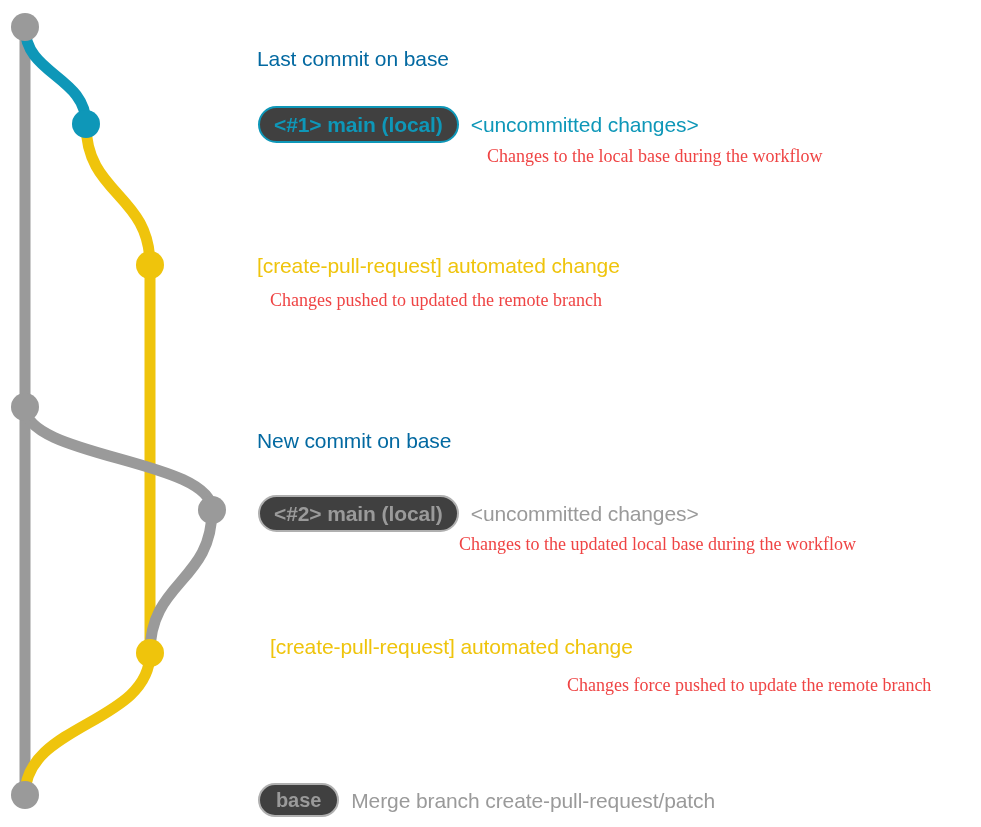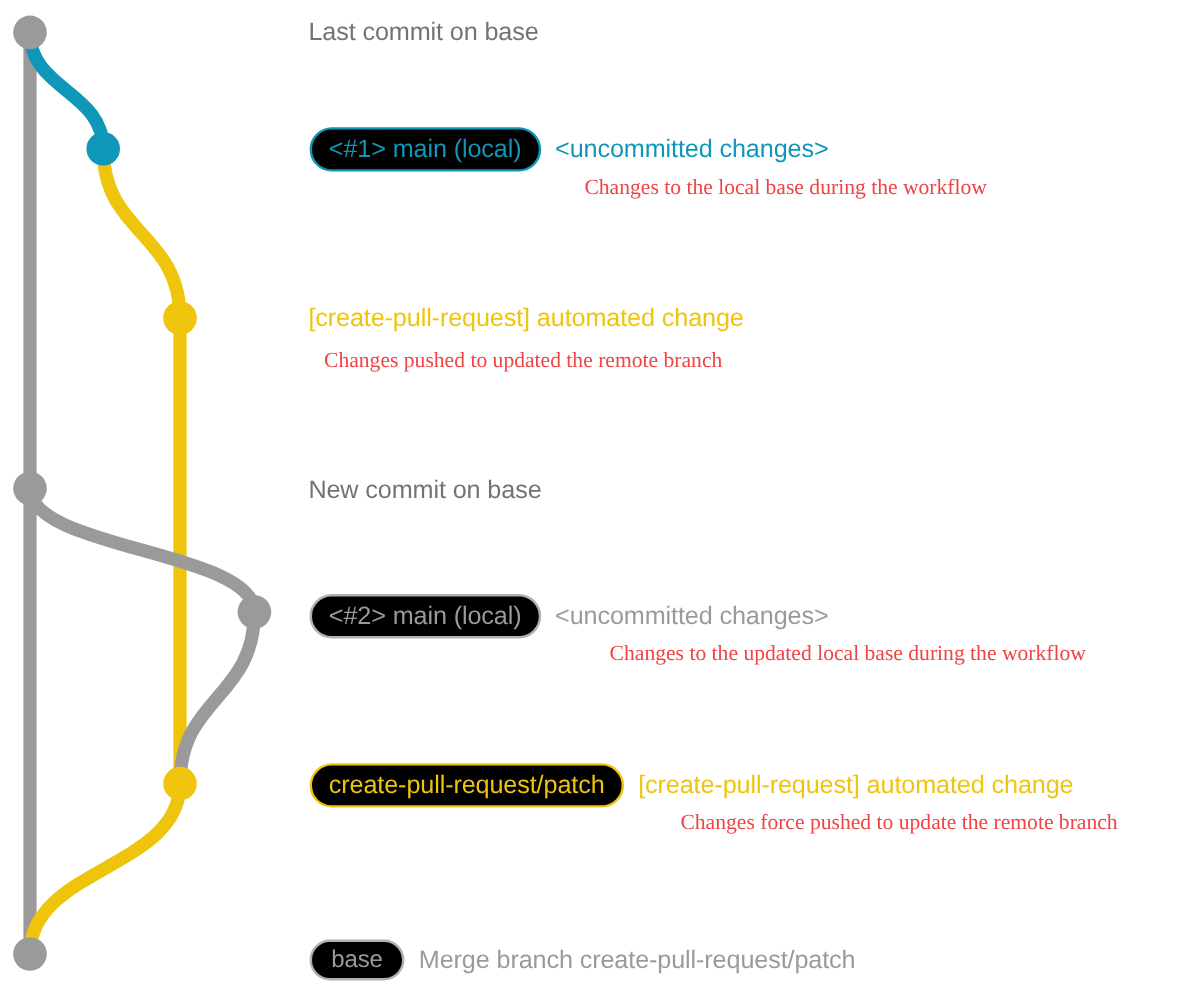--- a/index.html
+++ b/index.html
@@ -29,21 +29,21 @@
     white-space: nowrap;
   }
 
   
   .subject {
     font-family: "Liberation Sans", sans-serif;
     font-size: 21px;
     line-height: 1;
     letter-spacing: -0.1px;
   }
-  .subject.gray   { color: #737373; }
+  .subject.gray   { color: #0369a1; margin-top: 32px; }
   .subject.yellow { color: #efc40c; }
 
   
   .desc {
     font-family: "Liberation Serif", serif;
     font-size: 18px;
     line-height: 1;
     color: #ef4444;
     white-space: nowrap;
   }
@@ -62,21 +62,22 @@
     box-sizing: border-box;
     border-radius: 999px;
     border-style: solid;
     border-width: 2px;
     padding: 0 14px;
     height: 37px;
     font-family: "Liberation Sans", sans-serif;
     font-size: 21px;
     line-height: 1;
     letter-spacing: -0.1px;
-    background: #000000;
+    background: #404040;
+    font-weight: bold;
   }
   .badge.blue   { border-color: #0e97b8; color: #0e97b8; }
   .badge.gray   { border-color: #b0b0b0; color: #9a9a9a; }
   .badge.yellow { border-color: #efc40c; color: #efc40c; }
 
   .badge.small {
     height: 34px;
     padding: 0 16px;
     font-size: 20px;
   }
@@ -135,24 +136,23 @@
 
 <div class="annot subject yellow" style="left:257px; top:255px;">[create-pull-request] automated change</div>
 <div class="annot desc" style="left:270px; top:291px;">Changes pushed to updated the remote branch</div>
 
 <div class="annot subject gray" style="left:257px; top:398px;">New commit on base</div>
 
 <div class="ref-row" style="left:258px; top:495px;">
   <span class="badge gray">&lt;#2&gt; main (local)</span>
   <span class="ref-subject gray">&lt;uncommitted changes&gt;</span>
 </div>
-<div class="annot desc" style="left:508px; top:535px;">Changes to the updated local base during the workflow</div>
+<div class="annot desc" style="left:459px; top:535px;">Changes to the updated local base during the workflow</div>
 
 <div class="ref-row" style="left:258px; top:636px;">
-  <span class="badge yellow">create-pull-request/patch</span>
   <span class="ref-subject yellow">[create-pull-request] automated change</span>
 </div>
 <div class="annot desc" style="left:567px; top:676px;text-align:right;">Changes force pushed to update the remote branch</div>
 
 <div class="ref-row" style="left:258px; top:783px;">
   <span class="badge gray small">base</span>
   <span class="ref-subject gray">Merge branch create-pull-request/patch</span>
 </div>
 
 </body></html>

